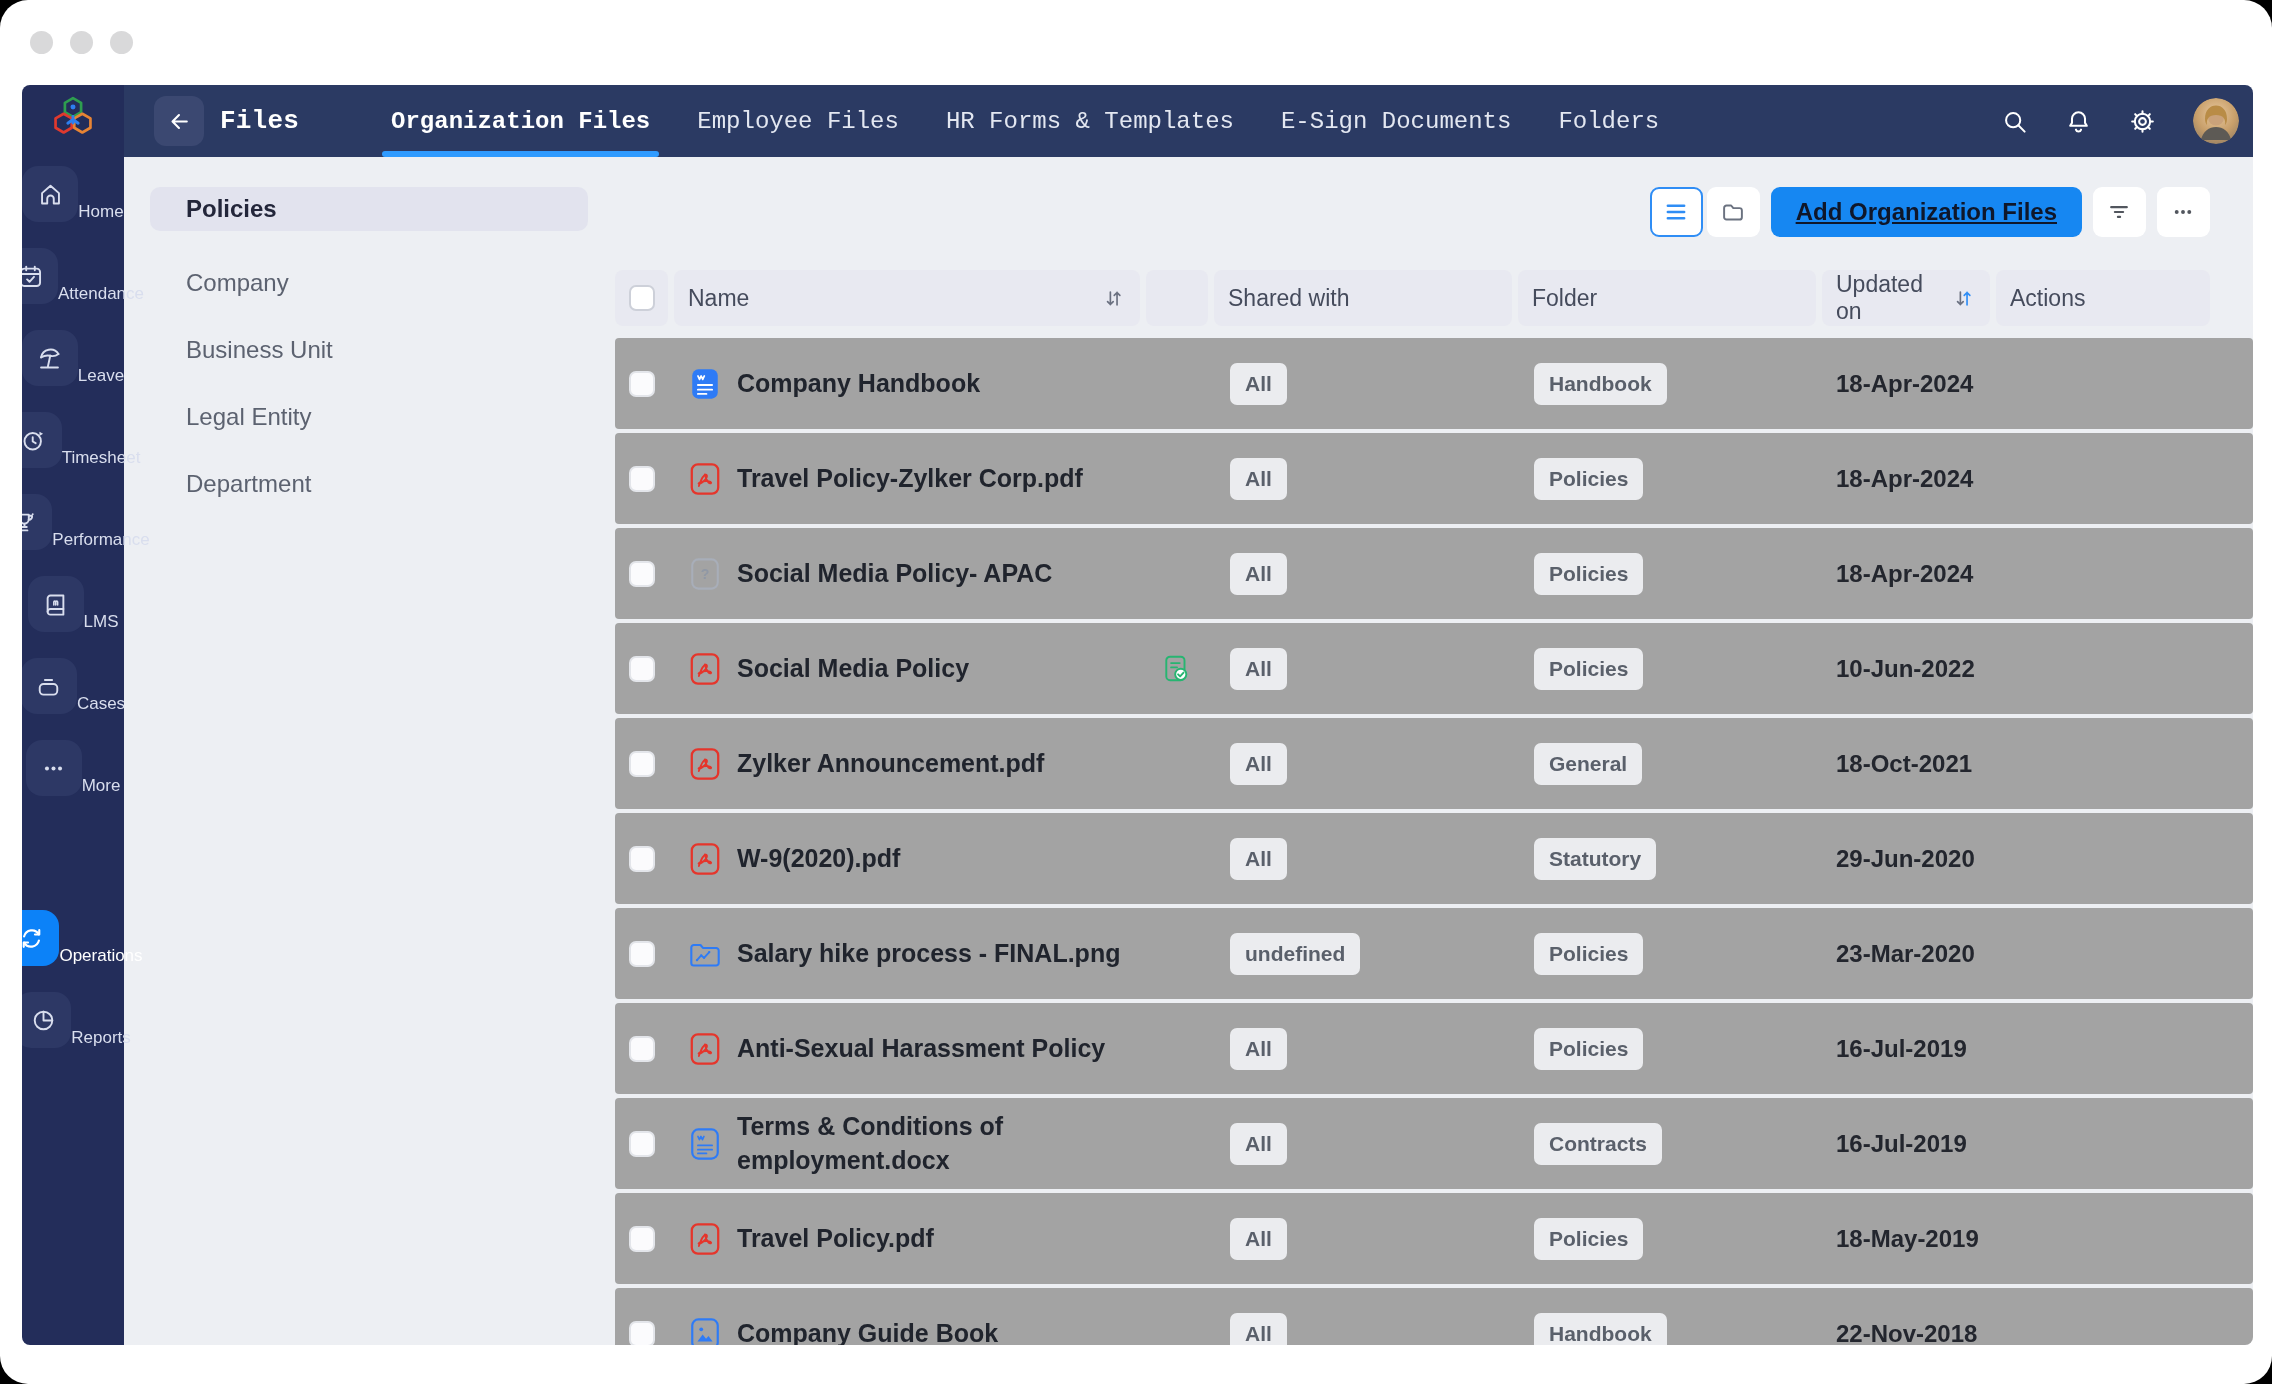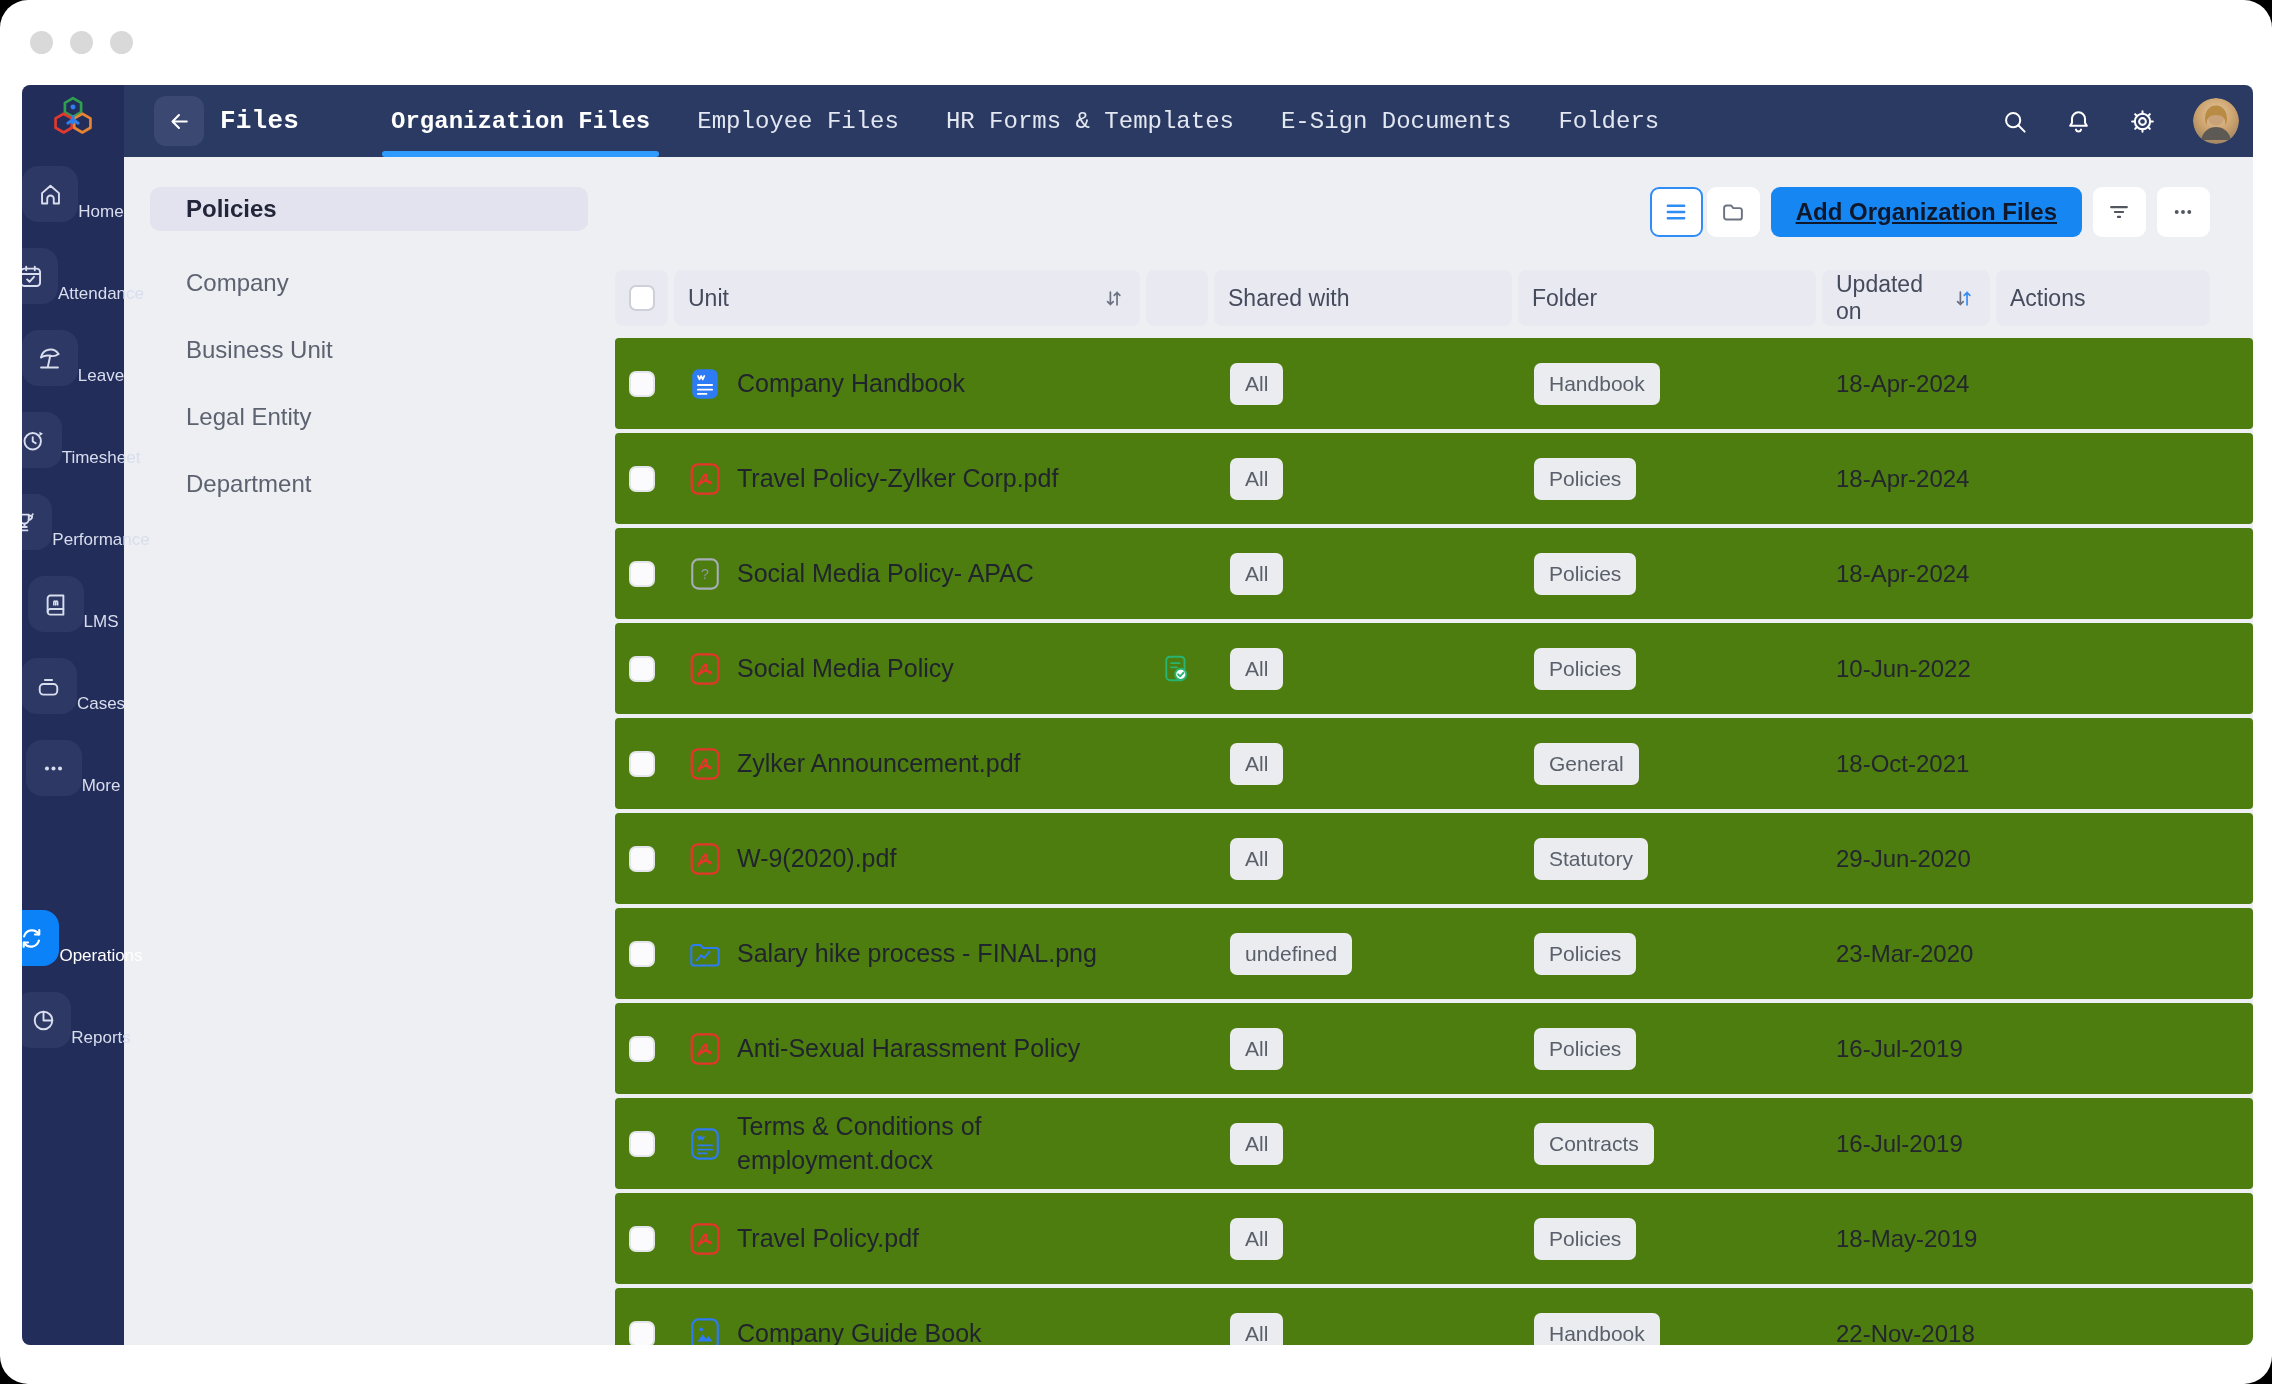--- a/index.html
+++ b/index.html
@@ -72,21 +72,21 @@
   .hc{height:56px;background:#e8e9f1;border-radius:8px;display:flex;align-items:center;
       font-size:23px;color:#454b5c;padding:0 14px;box-sizing:border-box;cursor:pointer;}
   .hc-check{justify-content:center;padding:0;}
   .hc-name{justify-content:space-between;}
   .hc-updated{gap:8px;}
   .sort{width:25px;height:25px;color:#6a7080;flex:none;}
   .sort.active-up .up{stroke:#2f8df5;}
   .cb{width:26px;height:26px;border-radius:7px;border:2px solid #cdd0d9;background:#fff;
       box-sizing:border-box;cursor:pointer;}
   .tbody{display:flex;flex-direction:column;gap:4px;margin-top:12px;}
-  .row{background:#4d7c0f;border-radius:4px;min-height:91px;align-items:center;cursor:pointer;}
+  .row{background:#a3a3a3;border-radius:4px;min-height:91px;align-items:center;cursor:pointer;font-weight:bold;}
   .c-check{display:flex;justify-content:center;}
   .cb-row{border-color:#e3e5ea;background:#fbfbfd;}
   .c-name{display:flex;align-items:center;padding-left:14px;gap:15px;font-size:25px;color:#20242d;}
   .file-icon{width:34px;height:34px;flex:none;}
   .name-text{white-space:pre-line;line-height:1.35;}
   .c-esign{display:flex;justify-content:center;}
   .esign-ic{width:30px;height:30px;}
   .c-shared,.c-folder{padding-left:16px;}
   .badge{display:inline-block;background:#ebecef;border-radius:7px;padding:9px 15px;
          font-size:21px;color:#5a606b;}
@@ -313,21 +313,21 @@
                 </span>
               </span>
           </div>
 
           <div class="table">
             <div class="thead">
               <div class="hc hc-check">
                 <span class="cb"></span>
               </div>
               <div class="hc hc-name">
-                <span>Unit</span>
+                <span>Name</span>
                 <span class="sort">
                     <svg viewBox="0 0 24 24" fill="none" stroke-linecap="round" stroke-linejoin="round" stroke-width="1.6">
                       <g class="down" stroke="currentColor">
                         <path d="M9 5.8v12M9 17.8 6.3 15M9 17.8 11.7 15"></path>
                       </g>
                       <g class="up" stroke="currentColor">
                         <path d="M15.4 18.2v-12M15.4 6.2l-2.7 2.8M15.4 6.2l2.7 2.8"></path>
                       </g>
                     </svg>
                   </span>

